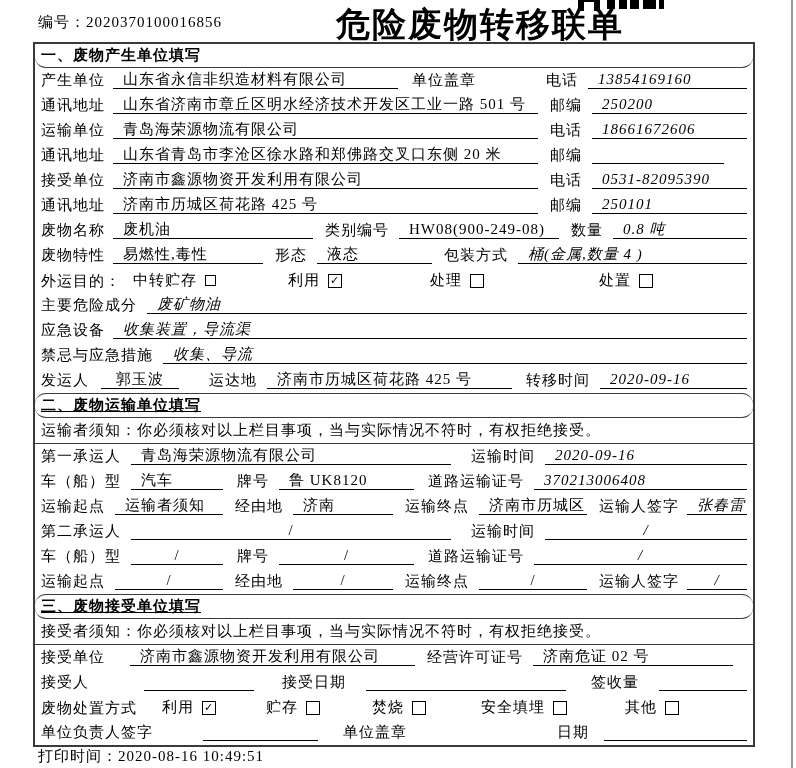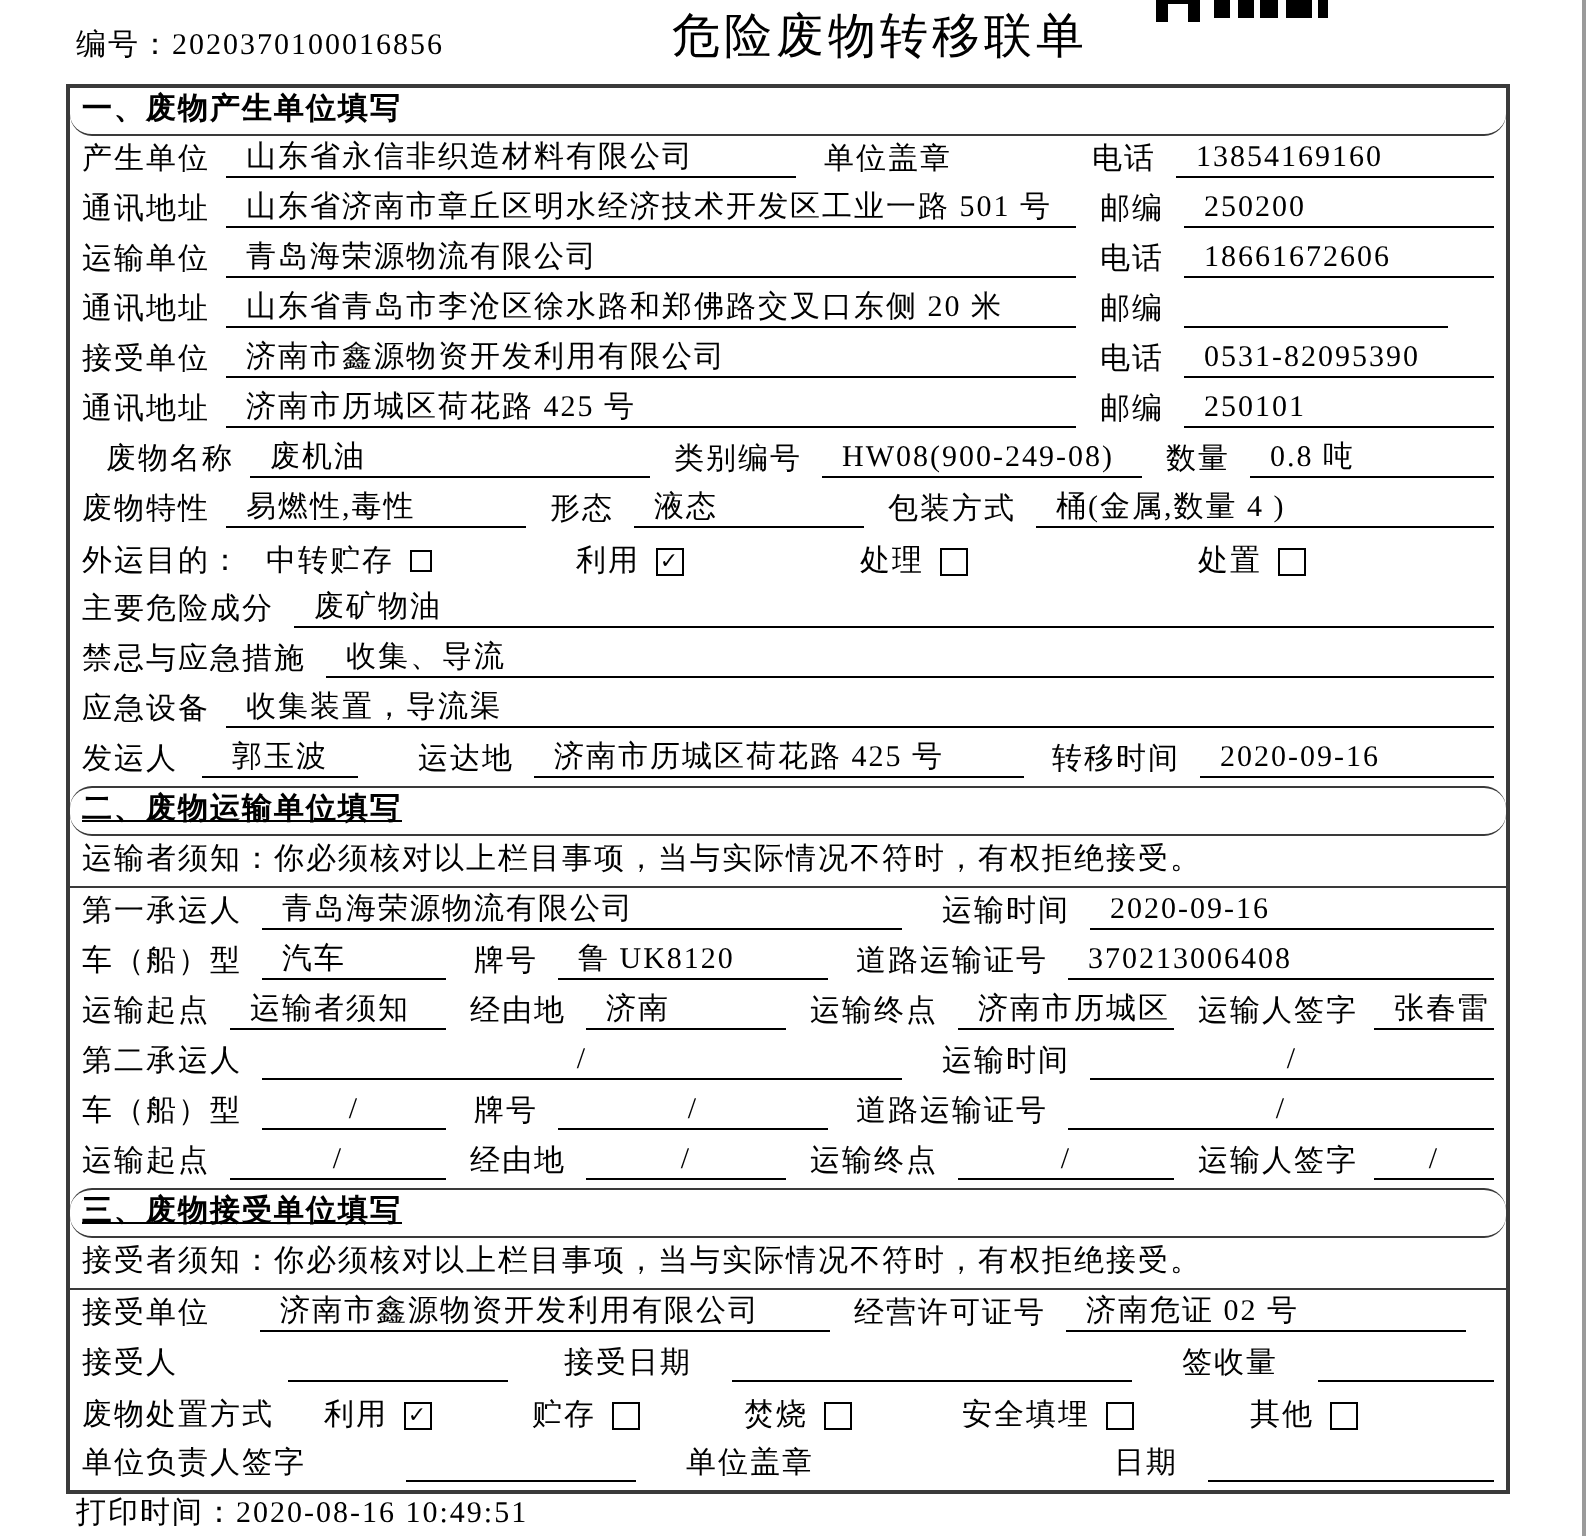--- a/index.html
+++ b/index.html
@@ -7,21 +7,21 @@
     width:796px;height:768px;overflow:hidden;
     font-family:"Liberation Serif","DejaVu Serif",serif;
     color:#000;
   }
   .page{position:relative;width:796px;height:768px;background:#fff;}
 
   
   .doc-number{position:absolute;left:38px;top:13px;font-size:15px;letter-spacing:1px;white-space:pre;}
   .doc-title{
     position:absolute;left:336px;top:2px;margin:0;
-    font-size:24px;font-weight:normal;letter-spacing:2px;white-space:nowrap;
+    font-size:34px;font-weight:bold;letter-spacing:2px;white-space:nowrap;
   }
   
   .qr{position:absolute;left:578px;top:0;height:9px;display:flex;align-items:stretch;}
   .qr i{display:block;height:9px;}
   .qr .qa{width:10px;border-left:6px solid #000;border-right:6px solid #000;border-top:2px solid #000;background:#fff;}
   .qr .qb{width:8px;background:#000;margin-left:7px;}
   .qr .qc{width:20px;margin-left:4px;background:linear-gradient(90deg,#000 0 8px,#fff 8px 11px,#000 11px 20px);}
   .qr .qd{width:21px;margin-left:4px;background:linear-gradient(90deg,#000 0 13px,#fff 13px 16px,#000 16px 21px);}
 
   
@@ -42,21 +42,21 @@
     padding:0 4px 4px 6px;
   }
   .row.cbrow{align-items:center;padding-bottom:0;}
   .label,.plain{white-space:pre;line-height:18px;flex:0 0 auto;}
   .field{
     flex:0 0 auto;box-sizing:border-box;
     border-bottom:1px solid #000;
     height:19px;line-height:18px;
     padding-left:10px;white-space:pre;overflow:visible;
   }
-  .field.flex{flex:1 1 auto;margin-right:2px;}
+  .field.flex{flex:1 1 auto;margin-right:2px;font-style:italic;}
   .field.center{text-align:center;padding-left:0;}
   .cbg{display:inline-flex;align-items:center;flex:0 0 auto;}
   .cbg .cbt{white-space:pre;}
   .cbx{
     width:12px;height:12px;margin-left:8px;flex:0 0 auto;
     border:1.5px solid #000;box-sizing:content-box;
     display:inline-flex;align-items:center;justify-content:center;
     font-size:11px;font-weight:bold;line-height:1;font-family:"DejaVu Sans",sans-serif;
   }
   .cbx.small{width:9px;height:9px;border-width:1px;}
@@ -113,21 +113,21 @@
         <span class="label" style="margin-left: 12px;">电话</span>
         <span class="field flex" style="margin-left: 10px;">0531-82095390</span>
       </div>
       <div class="row">
         <span class="label" style="margin-left: 0px;">通讯地址</span>
         <span class="field" style="width: 425px; margin-left: 8px;">济南市历城区荷花路 425 号</span>
         <span class="label" style="margin-left: 12px;">邮编</span>
         <span class="field flex" style="margin-left: 10px;">250101</span>
       </div>
       <div class="row">
-        <span class="label" style="margin-left: 12px;">废物名称</span>
+        <span class="label" style="margin-left: 0px;">废物名称</span>
         <span class="field" style="width: 200px; margin-left: 8px;">废机油</span>
         <span class="label" style="margin-left: 12px;">类别编号</span>
         <span class="field" style="width: 160px; margin-left: 10px;">HW08(900-249-08)</span>
         <span class="label" style="margin-left: 12px;">数量</span>
         <span class="field flex" style="margin-left: 10px;">0.8 吨</span>
       </div>
       <div class="row">
         <span class="label" style="margin-left: 0px;">废物特性</span>
         <span class="field" style="width: 150px; margin-left: 8px;">易燃性,毒性</span>
         <span class="label" style="margin-left: 12px;">形态</span>
@@ -152,26 +152,26 @@
         <span class="cbg" style="margin-left: 115px;">
           <span class="cbt">处置</span>
           <span class="cbx"></span>
         </span>
       </div>
       <div class="row">
         <span class="label" style="margin-left: 0px;">主要危险成分</span>
         <span class="field flex" style="margin-left: 10px;">废矿物油</span>
       </div>
       <div class="row">
+        <span class="label" style="margin-left: 0px;">应急设备</span>
+        <span class="field flex" style="margin-left: 8px;">收集装置，导流渠</span>
+      </div>
+      <div class="row">
         <span class="label" style="margin-left: 0px;">禁忌与应急措施</span>
         <span class="field flex" style="margin-left: 10px;">收集、导流</span>
-      </div>
-      <div class="row">
-        <span class="label" style="margin-left: 0px;">应急设备</span>
-        <span class="field flex" style="margin-left: 8px;">收集装置，导流渠</span>
       </div>
       <div class="row">
         <span class="label" style="margin-left: 0px;">发运人</span>
         <span class="field center" style="width: 78px; margin-left: 12px;">郭玉波</span>
         <span class="label" style="margin-left: 30px;">运达地</span>
         <span class="field" style="width: 245px; margin-left: 10px;">济南市历城区荷花路 425 号</span>
         <span class="label" style="margin-left: 14px;">转移时间</span>
         <span class="field flex" style="margin-left: 10px;">2020-09-16</span>
       </div>
       <div class="sec-header not-first">二、废物运输单位填写</div>

